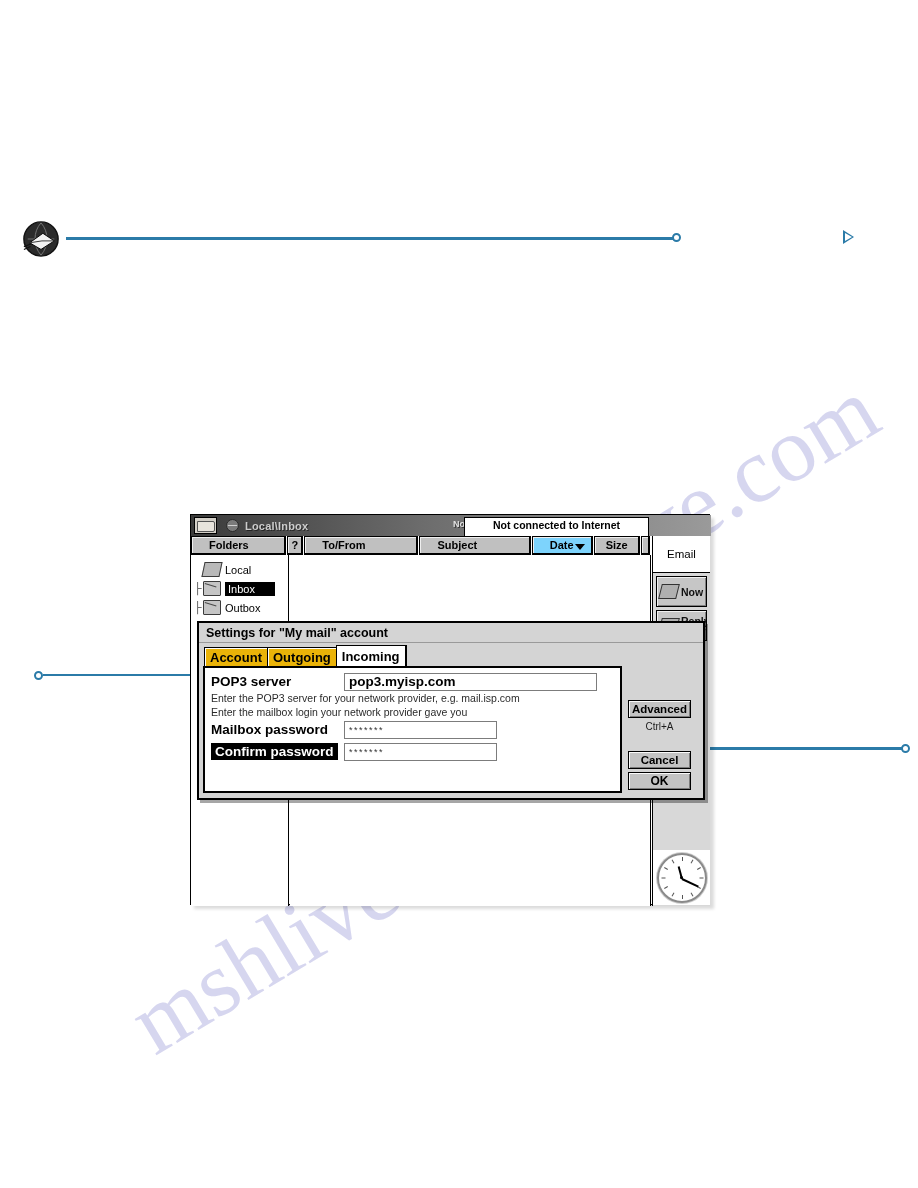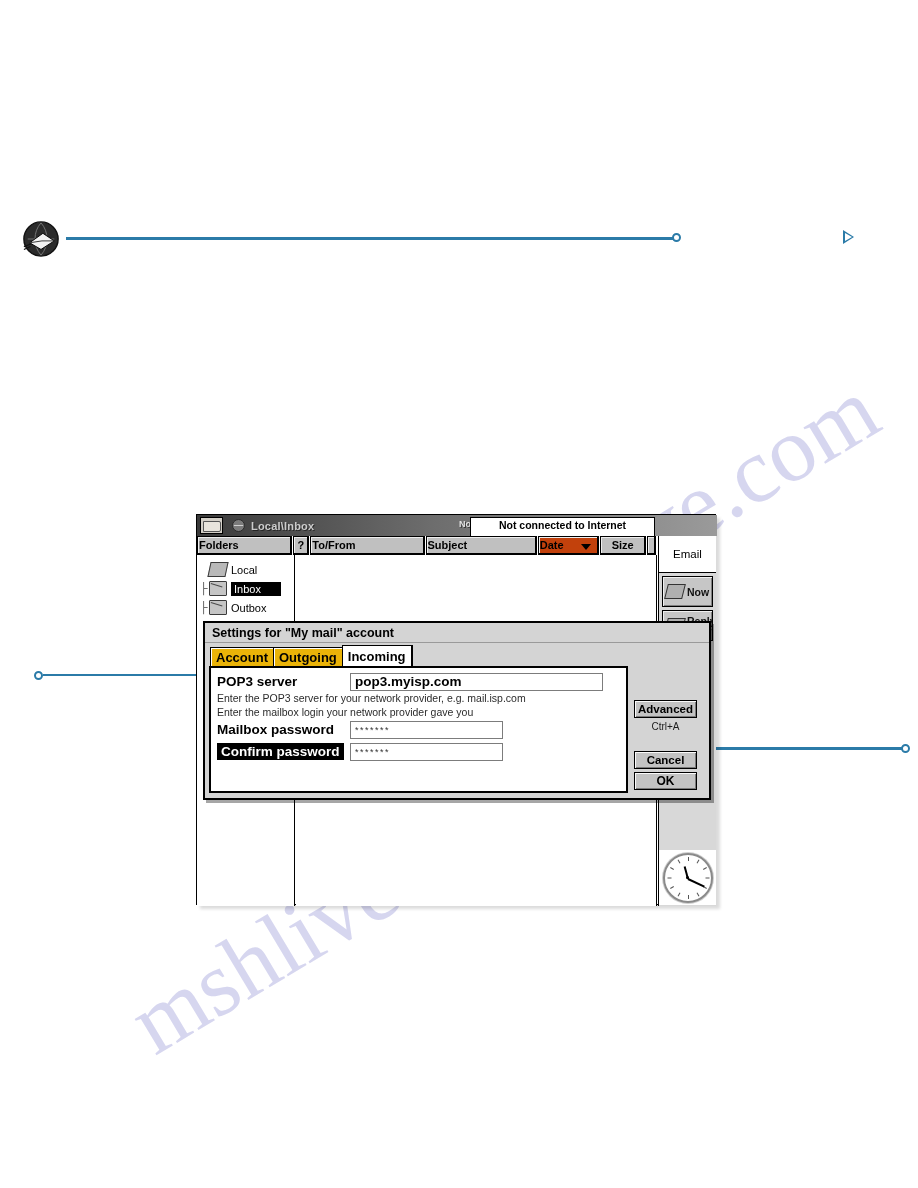--- a/index.html
+++ b/index.html
@@ -63,21 +63,21 @@
     left: 845px; top: 233px;
     width: 0; height: 0;
     border-left: 7px solid #ffffff;
     border-top: 4px solid transparent;
     border-bottom: 4px solid transparent;
   }
 
   
   .shot {
     position: absolute;
-    left: 196px; top: 514px;
+    left: 190px; top: 514px;
     width: 520px; height: 391px;
     background: #ffffff;
     border: 1px solid #000000;
     box-sizing: border-box;
     box-shadow: 4px 4px 3px rgba(0,0,0,.14);
     font-size: 11px;
   }
 
   
   .titlebar {
@@ -162,29 +162,29 @@
     background: #c0c0c0;
     border: 1px solid #000;
     border-right-width: 2px;
     border-bottom-width: 2px;
     box-sizing: border-box;
     font-size: 11px;
     font-weight: bold;
     color: #000;
     display: flex;
     align-items: center;
-    padding-left: 1px;
+    padding-left: 17px;
     margin-right: 1px;
     box-shadow: inset 1px 1px 0 #efefef;
   }
   .col.c-folders { width: 96px; }
   .col.c-q       { width: 16px; padding-left: 0; justify-content: center; }
   .col.c-tofrom  { width: 115px; }
   .col.c-subject { width: 112px; }
-  .col.c-date    { width: 62px; position: relative; background:#c2410c; }
+  .col.c-date    { width: 62px; position: relative; background:#7dd3fc; }
   .col.c-date .caret {
     position: absolute; right: 6px; top: 7px;
     width: 0; height: 0;
     border-left: 5px solid transparent;
     border-right: 5px solid transparent;
     border-top: 6px solid #000;
   }
   .col.c-size    { width: 46px; justify-content:center; padding-left:0;}
   .col.c-end     { width: 9px; padding-left:0; }
 

